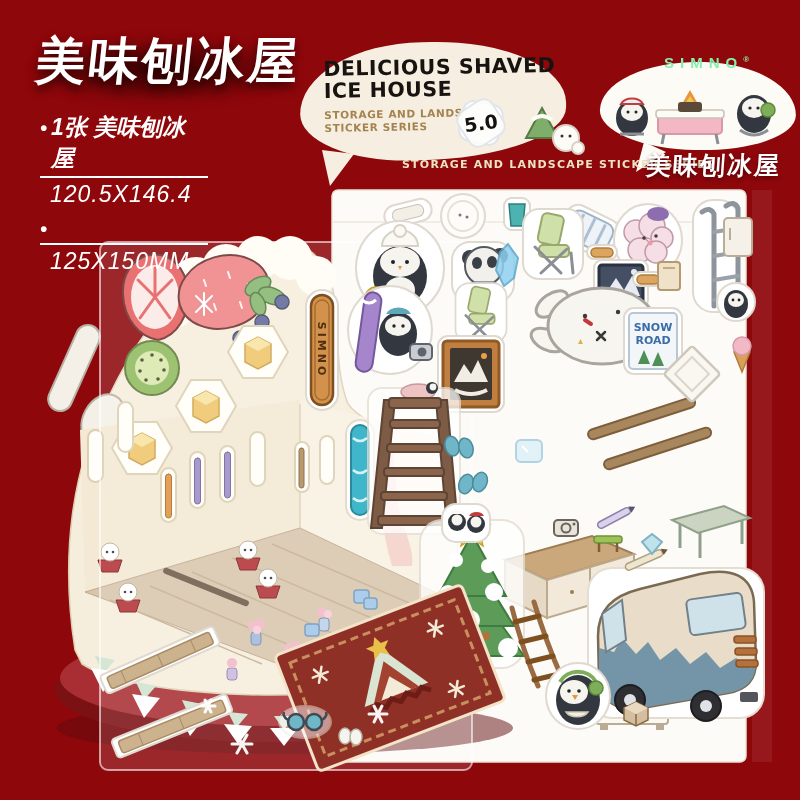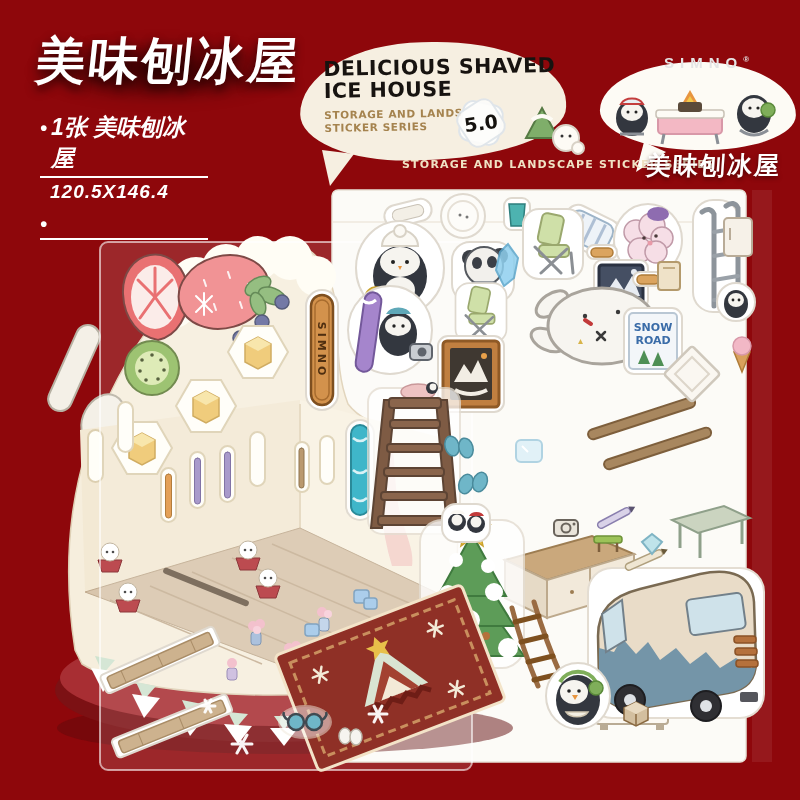--- a/index.html
+++ b/index.html
@@ -11,38 +11,38 @@
   .title-shadow{left:28px;top:38px;width:268px;height:66px;border-radius:50%;
     background:radial-gradient(ellipse at center,rgba(20,0,0,.75),rgba(20,0,0,0) 70%);
     filter:blur(6px);}
   .title-cn{left:36px;top:28px;font-size:50px;font-weight:800;color:#fff;
     letter-spacing:3px;transform:skewX(-6deg);
     text-shadow:0 5px 10px rgba(30,0,0,.8);white-space:nowrap;}
   .spec{left:40px;top:110px;color:#fff;font-style:italic;}
   .spec-row{display:flex;align-items:baseline;font-weight:bold;font-size:23px;
     border-bottom:2px solid #fff;padding:2px 10px 2px 0;width:158px;}
   .spec-row .dot{font-size:20px;margin-right:4px;}
-  .spec-size{font-size:19px;letter-spacing:1px;margin:3px 0 8px 10px;font-weight:bold;}
+  .spec-size{font-size:23px;letter-spacing:1px;margin:3px 0 8px 10px;font-weight:normal;}
   
   .bubble-left{left:300px;top:42px;width:266px;height:118px;
     background:var(--bubble_cream,#f6efe1);
     border-radius:48% 52% 58% 42% / 62% 55% 45% 42%;
     transform:rotate(-1deg);padding:14px 0 0 24px;box-sizing:border-box;}
   .bubble-left .line1,.bubble-left .line2{font-family:"DejaVu Sans",sans-serif;
     font-weight:800;font-size:20.5px;color:#171310;letter-spacing:.5px;line-height:1.08;}
   .bubble-left .sub{font-family:"DejaVu Sans",sans-serif;font-weight:700;font-size:10.5px;
     color:var(--subtitle_tan,#a5834e);letter-spacing:.6px;line-height:1.25;margin-top:7px;}
   .tail-left{left:316px;top:150px;}
   .badge50{left:452px;top:94px;width:58px;height:58px;}
   .mini-scene{left:524px;top:104px;width:64px;height:56px;}
   .bubble-right{left:600px;top:62px;width:196px;height:88px;
     background:var(--bubble_white,#fdfbf5);
     border-radius:52% 48% 50% 50% / 58% 60% 42% 44%;transform:rotate(1deg);}
   .tail-right{left:634px;top:140px;}
-  .brand{left:664px;top:54px;color:#e5e5e5;font-size:15px;font-weight:bold;
+  .brand{left:664px;top:54px;color:#86efac;font-size:15px;font-weight:bold;
     letter-spacing:6px;}
   .brand sup{font-size:8px;letter-spacing:0;}
   .series-banner{left:402px;top:158px;color:var(--banner_cream,#f0e2c4);
     font-family:"DejaVu Sans",sans-serif;font-weight:700;font-size:11px;
     letter-spacing:1.2px;white-space:nowrap;}
   .title-cn-right{left:646px;top:149px;color:#fff;font-size:25px;font-weight:800;
     letter-spacing:2px;transform:skewX(-4deg);text-shadow:0 2px 4px rgba(40,0,0,.6);}
   svg text{font-family:"DejaVu Sans",sans-serif;}
 </style>
 </head>
@@ -725,20 +725,21 @@
 
   <div class="abs spec">
     <div class="spec-row">
       <span class="dot">•</span>
       <span>1张 美味刨冰屋</span>
     </div>
     <div class="spec-size">120.5X146.4</div>
     <div class="spec-row">
       <span class="dot">•</span>
     </div>
+    <div class="spec-size">125X150MM</div>
   </div>
 
   <div class="abs bubble-left">
     <div class="line1">DELICIOUS SHAVED</div>
     <div class="line2">ICE HOUSE</div>
     <div class="sub">
       <div>STORAGE AND LANDSCAPE</div>
       <div>STICKER SERIES</div>
     </div>
   </div>

